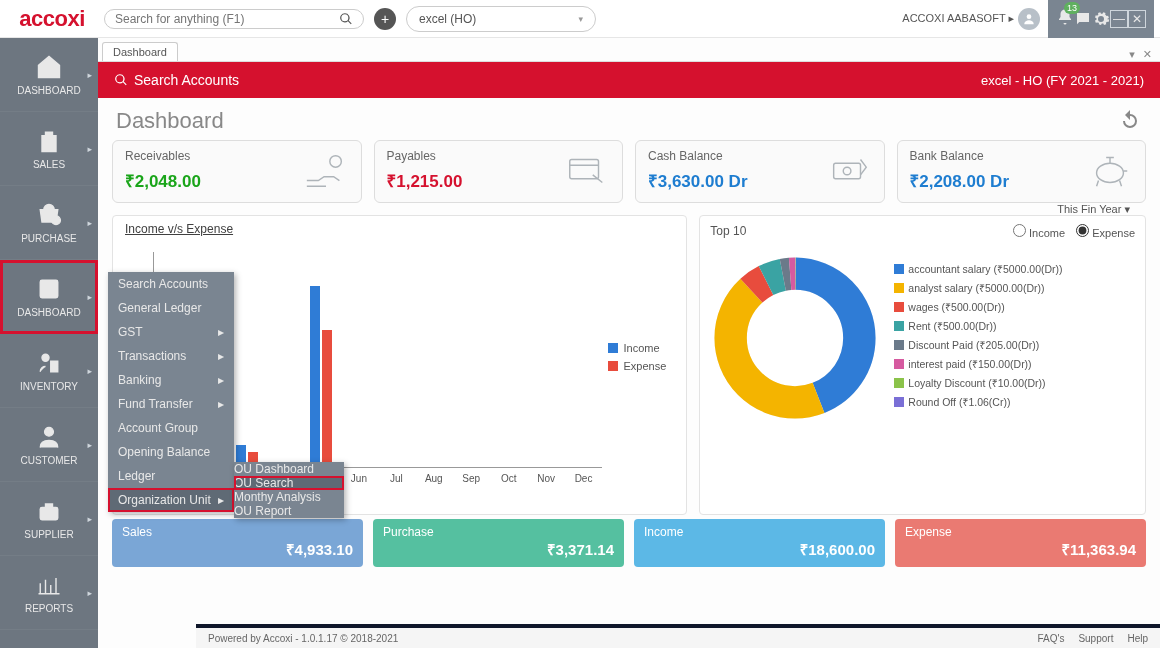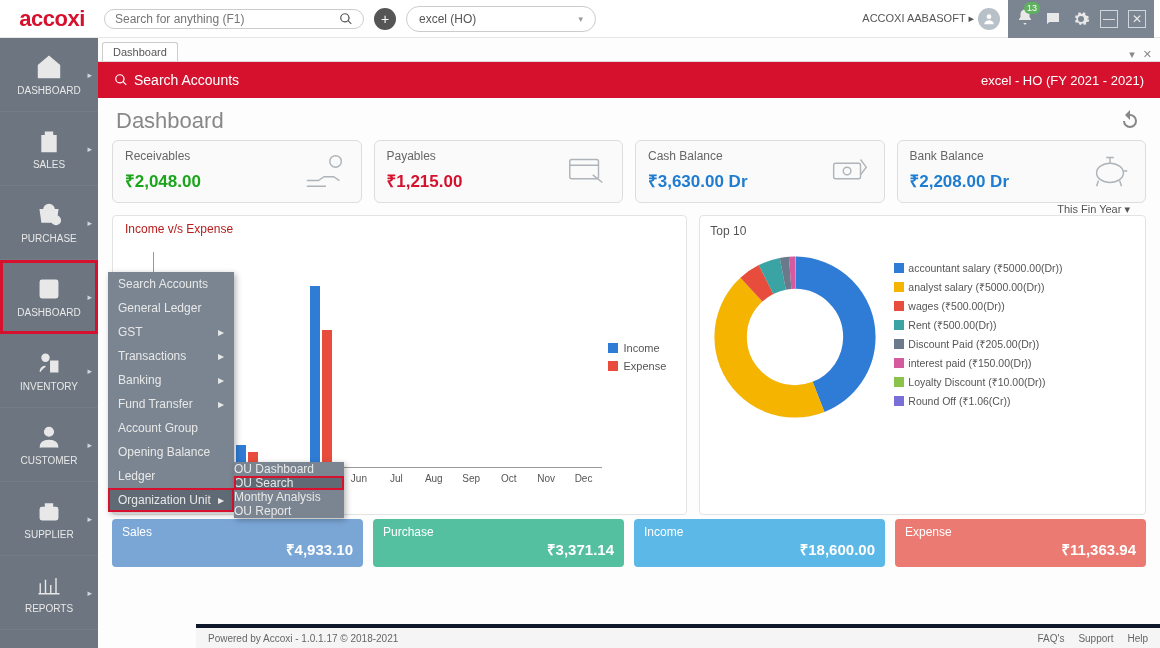--- a/index.html
+++ b/index.html
@@ -9,21 +9,21 @@
   .topbar { height: 38px; display: flex; align-items: center; padding: 0 6px; border-bottom: 1px solid #e6e6e6; }
   .logo { color: #d5112e; font-weight: 700; font-size: 22px; letter-spacing: -0.5px; width: 92px; text-align: center; }
   .search-wrap { flex: 0 0 260px; height: 20px; border: 1px solid #ccc; border-radius: 13px; display: flex; align-items: center; padding: 0 10px; margin-left: 6px; }
   .search-wrap input { border: none; outline: none; flex: 1; font-size: 12px; color: #555; }
   .icon-svg { width: 14px; height: 14px; fill: #555; }
   .plus-btn { width: 22px; height: 22px; border-radius: 50%; background: #555; color: #fff; display: flex; align-items: center; justify-content: center; margin: 0 10px; font-size: 14px; cursor: pointer;}
   .org-select { flex: 0 0 190px; height: 26px; border: 1px solid #ccc; border-radius: 13px; display: flex; align-items: center; padding: 0 12px; color: #555; font-size: 12px; justify-content: space-between; }
   .spacer { flex: 1; }
   .user-area { display: flex; align-items: center; gap: 4px; font-size: 11px; color: #555; }
   .avatar { width: 22px; height: 22px; border-radius: 50%; background: #b8c0c8; display:inline-flex;align-items:center;justify-content:center;color:#fff;font-size:12px; }
-  .top-icons { background: #7a8591; height: 38px; display: flex; align-items: center; padding: 0 8px; gap: 10px; margin-left: 8px; }
+  .top-icons { background: #7a8591; height: 38px; display: flex; align-items: center; padding: 0 8px; margin-left: 8px; }
   .top-icons .ticon { width: 18px; height: 18px; fill: #e8e8e8; position:relative; }
   .badge { position:absolute; top:-6px; right:-6px; background:#5fb05f; color:#fff; font-size:9px; padding:1px 3px; border-radius:6px; }
   .winbtn { width: 18px; height: 18px; border:1px solid #cfd6dc; display:inline-flex;align-items:center;justify-content:center;color:#e8e8e8;font-size:12px; }
 
   
   .shell { display: flex; height: calc(648px - 38px); }
   .sidebar { width: 98px; background: #6d7680; display: flex; flex-direction: column; align-items: stretch; }
   .nav-item { color: #e8e8e8; font-size: 10px; display:flex; flex-direction:column; align-items:center; justify-content:center; height: 74px; border-bottom: 1px solid rgba(255,255,255,0.05); position:relative; cursor:pointer;}
   .nav-item.selected { outline: 3px solid #d5112e; outline-offset: -3px; }
   .nav-icon { width: 28px; height: 28px; fill: #e8e8e8; margin-bottom: 4px; }
@@ -60,21 +60,21 @@
   .axis-y { position:absolute; bottom:14px; left:0; top:0; width:1px; background:#999;}
   .bars { position:absolute; bottom:15px; left:0; right:70px; display:flex; }
   .bar-group { flex:1; display:flex; justify-content:center; gap:2px; align-items:flex-end;}
   .bar { width:10px; }
   .bar.income{background:#2f7cd6;} .bar.expense{background:#e84c3d;}
   .xlabels{ position:absolute; bottom:-2px; left:0; right:70px; display:flex; font-size:10px; color:#555;}
   .xlabels span{flex:1; text-align:center;}
   .legend { position:absolute; right:6px; top:90px; font-size:11px; color:#555;}
   .legend div{display:flex;align-items:center;gap:6px;margin-bottom:6px;}
   .sq{width:10px;height:10px;}
-  .panel-left .ptitle{ position:absolute; top:6px; left:12px; font-size:12px; color:#b91c1c;}
+  .panel-left .ptitle{ position:absolute; top:6px; left:12px; font-size:12px; color:#404040;text-decoration:underline;}
 
   .sum-cards{ display:flex; gap:10px; padding:0 14px;}
   .scard{ flex:1; border-radius:4px; color:#fff; padding:6px 10px 8px; }
   .scard .sl{font-size:12px;} .scard .sv{font-size:15px; font-weight:600; text-align:right;}
   .sc-sales{background:#7aa6d6;} .sc-purchase{background:#55c0a0;} .sc-income{background:#5cb8e6;} .sc-expense{background:#ea7a72;}
 
   
   .panel-right .ptitle{font-size:12px; color:#555; margin-bottom:6px;}
   .radio-row{ text-align:right; font-size:11px; color:#555; margin-top:-20px;}
   .radio-row label{margin-left:8px;}
@@ -357,20 +357,24 @@
             <div>
                 <span class="sq" style="background:#e84c3d"></span>
                 <span>Expense</span>
               </div>
           </div>
         </div>
       </div>
 
       <div class="panel panel-right">
         <div class="ptitle">Top 10</div>
+        <div class="radio-row">
+          <label><input type="radio" name="t10" style=""> <span>Income</span></label>
+          <label><input type="radio" name="t10" checked="" style=""> <span>Expense</span></label>
+        </div>
         <div class="donut-wrap">
           <svg class="donut" id="donut" viewBox="0 0 42 42">
               <circle cx="21" cy="21" r="15.9" fill="none" stroke="#eee" stroke-width="8"></circle>
               <circle cx="21" cy="21" r="15.9" fill="none" stroke="#2f7cd6" stroke-width="8" stroke-dasharray="43.99084990322013 56.00915009677987" stroke-dashoffset="25"></circle>
               <circle cx="21" cy="21" r="15.9" fill="none" stroke="#f4b400" stroke-width="8" stroke-dasharray="43.99084990322013 56.00915009677987" stroke-dashoffset="-18.99084990322013"></circle>
               <circle cx="21" cy="21" r="15.9" fill="none" stroke="#e84c3d" stroke-width="8" stroke-dasharray="4.399084990322013 95.60091500967799" stroke-dashoffset="-62.98169980644026"></circle>
               <circle cx="21" cy="21" r="15.9" fill="none" stroke="#3aa3a3" stroke-width="8" stroke-dasharray="4.399084990322013 95.60091500967799" stroke-dashoffset="-67.38078479676227"></circle>
               <circle cx="21" cy="21" r="15.9" fill="none" stroke="#6b7a8a" stroke-width="8" stroke-dasharray="1.8036248460320252 98.19637515396798" stroke-dashoffset="-71.77986978708428"></circle>
               <circle cx="21" cy="21" r="15.9" fill="none" stroke="#d65aa0" stroke-width="8" stroke-dasharray="1.319725497096604 98.6802745029034" stroke-dashoffset="-73.5834946331163"></circle>
               <circle cx="21" cy="21" r="15.9" fill="none" stroke="#8bc34a" stroke-width="8" stroke-dasharray="0.08798169980644026 99.91201830019357" stroke-dashoffset="-74.9032201302129"></circle>

